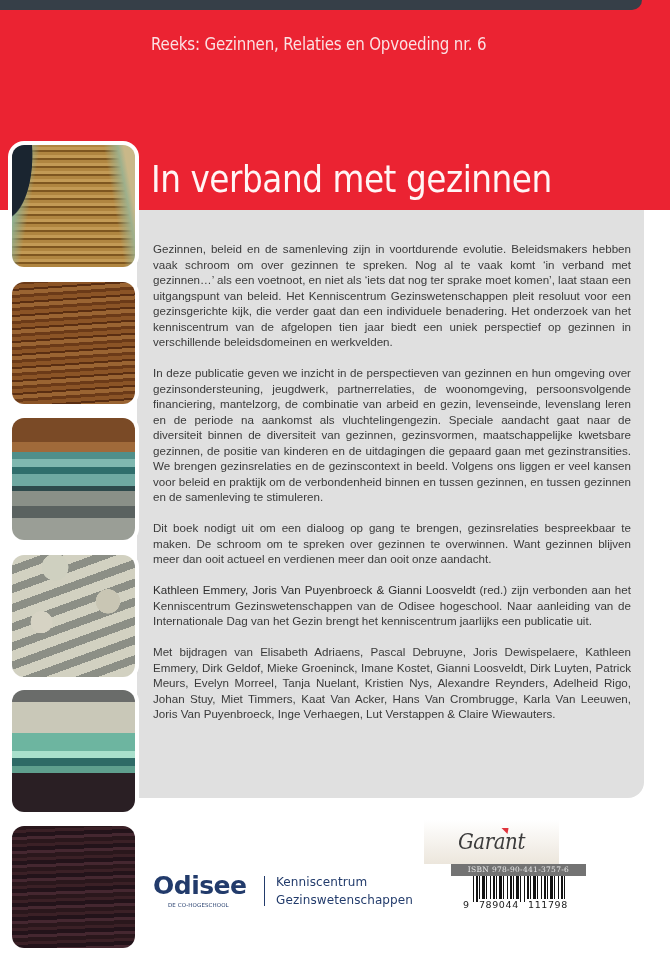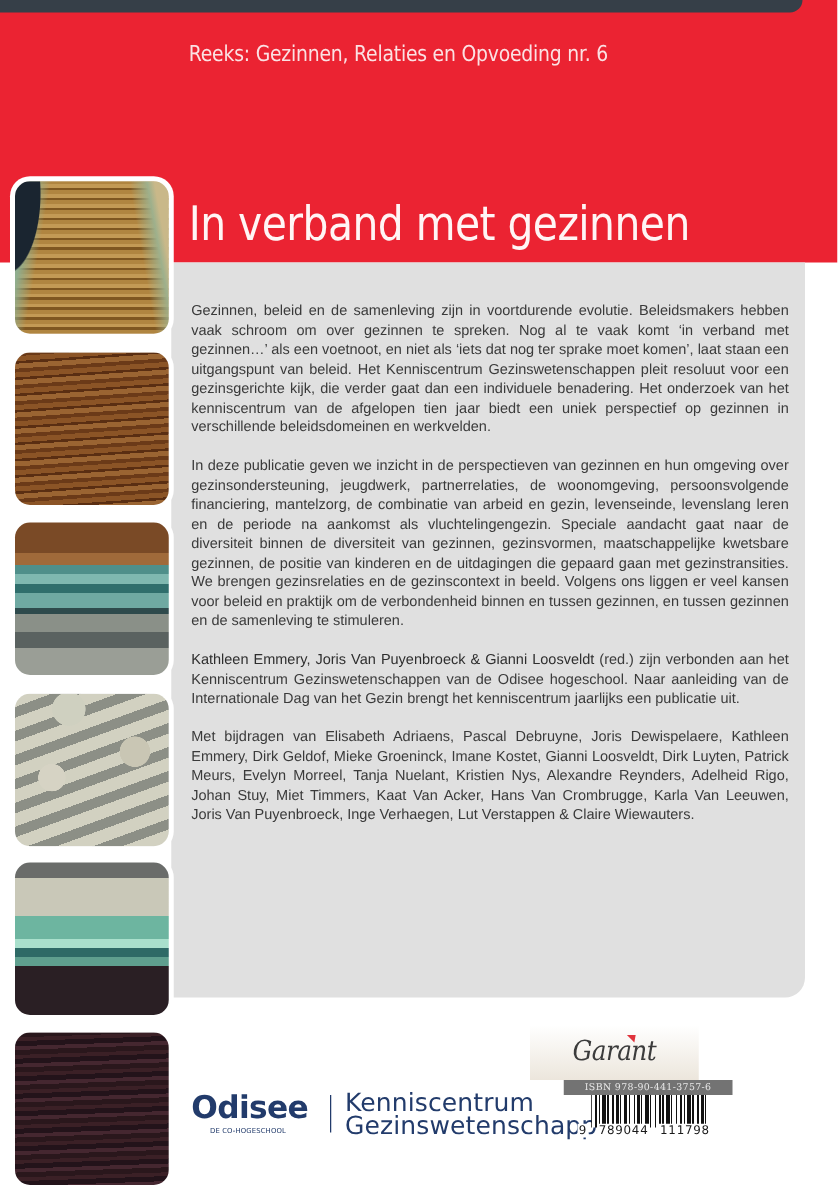--- a/index.html
+++ b/index.html
@@ -91,21 +91,21 @@
     position: absolute; left: 0; top: -3px; font-family: "DejaVu Sans", sans-serif;
     font-weight: bold; font-size: 25px; color: #223b6b; letter-spacing: -0.5px;
   }
   .odisee-sub {
     position: absolute; left: 15px; top: 28px; font-size: 5.5px; color: #223b6b;
     font-family: "DejaVu Sans", sans-serif; letter-spacing: 0.1px; white-space: nowrap;
   }
   .logo-divider { position: absolute; left: 264px; top: 876px; width: 1px; height: 30px; background: #223b6b; }
   .kc-name {
     position: absolute; left: 276px; top: 873px; font-family: "DejaVu Sans", sans-serif;
-    font-size: 20px; line-height: 18px; color: #223b6b; letter-spacing: 0.1px;
+    font-size: 12px; line-height: 18px; color: #223b6b; letter-spacing: 0.1px;
   }
 
   .publisher-box {
     position: absolute; left: 424px; top: 820px; width: 135px; height: 44px;
     background: linear-gradient(180deg, #ffffff 0%, #ece6dc 100%);
   }
   .garant-word {
     position: absolute; left: 34px; top: 9px; font-family: "DejaVu Serif", serif; font-style: italic;
     font-size: 22px; color: #3c3c3c; letter-spacing: -0.5px; transform: scaleX(0.9); transform-origin: left top;
   }
@@ -137,20 +137,21 @@
 <div class="top-bar"></div>
 
 <div class="series-line">Reeks: Gezinnen, Relaties en Opvoeding nr. 6</div>
 <h1 class="book-title">In verband met gezinnen</h1>
 
 <div class="gray-panel"></div>
 
 <div class="panel-text">
   <p>Gezinnen, beleid en de samenleving zijn in voortdurende evolutie. Beleidsmakers hebben vaak schroom om over gezinnen te spreken. Nog al te vaak komt ‘in verband met gezinnen…’ als een voetnoot, en niet als ‘iets dat nog ter sprake moet komen’, laat staan een uitgangspunt van beleid. Het Kenniscentrum Gezinswetenschappen pleit resoluut voor een gezinsgerichte kijk, die verder gaat dan een individuele benadering. Het onderzoek van het kenniscentrum van de afgelopen tien jaar biedt een uniek perspectief op gezinnen in verschillende beleidsdomeinen en werkvelden.</p>
   <p>In deze publicatie geven we inzicht in de perspectieven van gezinnen en hun omgeving over gezinsondersteuning, jeugdwerk, partnerrelaties, de woonomgeving, persoonsvolgende financiering, mantelzorg, de combinatie van arbeid en gezin, levenseinde, levenslang leren en de periode na aankomst als vluchtelingengezin. Speciale aandacht gaat naar de diversiteit binnen de diversiteit van gezinnen, gezinsvormen, maatschappelijke kwetsbare gezinnen, de positie van kinderen en de uitdagingen die gepaard gaan met gezinstransities. We brengen gezinsrelaties en de gezinscontext in beeld. Volgens ons liggen er veel kansen voor beleid en praktijk om de verbondenheid binnen en tussen gezinnen, en tussen gezinnen en de samenleving te stimuleren.</p>
+  <p>Dit boek nodigt uit om een dialoog op gang te brengen, gezinsrelaties bespreekbaar te maken. De schroom om te spreken over gezinnen te overwinnen. Want gezinnen blijven meer dan ooit actueel en verdienen meer dan ooit onze aandacht.</p>
   <p><b>Kathleen Emmery, Joris Van Puyenbroeck &amp; Gianni Loosveldt</b><span> (red.) zijn verbonden aan het Kenniscentrum Gezinswetenschappen van de Odisee hogeschool. Naar aanleiding van de Internationale Dag van het Gezin brengt het kenniscentrum jaarlijks een publicatie uit.</span></p>
   <p>Met bijdragen van Elisabeth Adriaens, Pascal Debruyne, Joris Dewispelaere, Kathleen Emmery, Dirk Geldof, Mieke Groeninck, Imane Kostet, Gianni Loosveldt, Dirk Luyten, Patrick Meurs, Evelyn Morreel, Tanja Nuelant, Kristien Nys, Alexandre Reynders, Adelheid Rigo, Johan Stuy, Miet Timmers, Kaat Van Acker, Hans Van Crombrugge, Karla Van Leeuwen, Joris Van Puyenbroeck, Inge Verhaegen, Lut Verstappen &amp; Claire Wiewauters.</p>
 </div>
 
 <div class="photo p1" style="top:141px;">
     <div class="img"></div>
   </div>
 <div class="photo p2" style="top:278px;">
     <div class="img"></div>
   </div>

